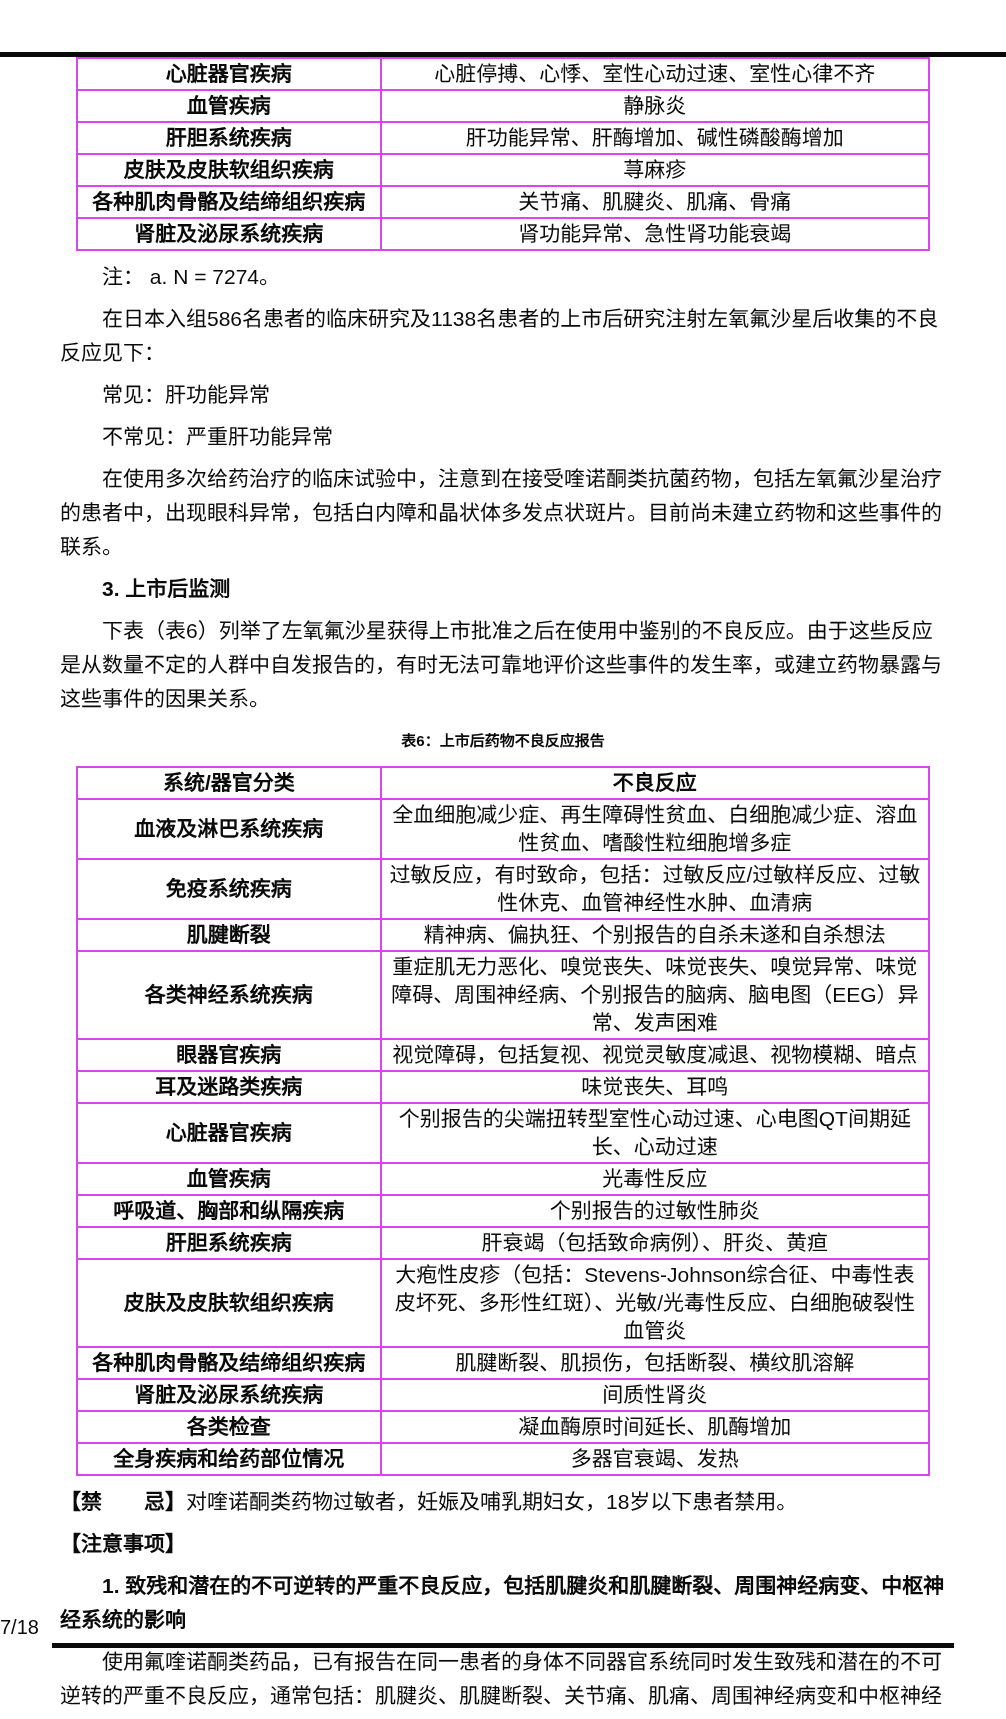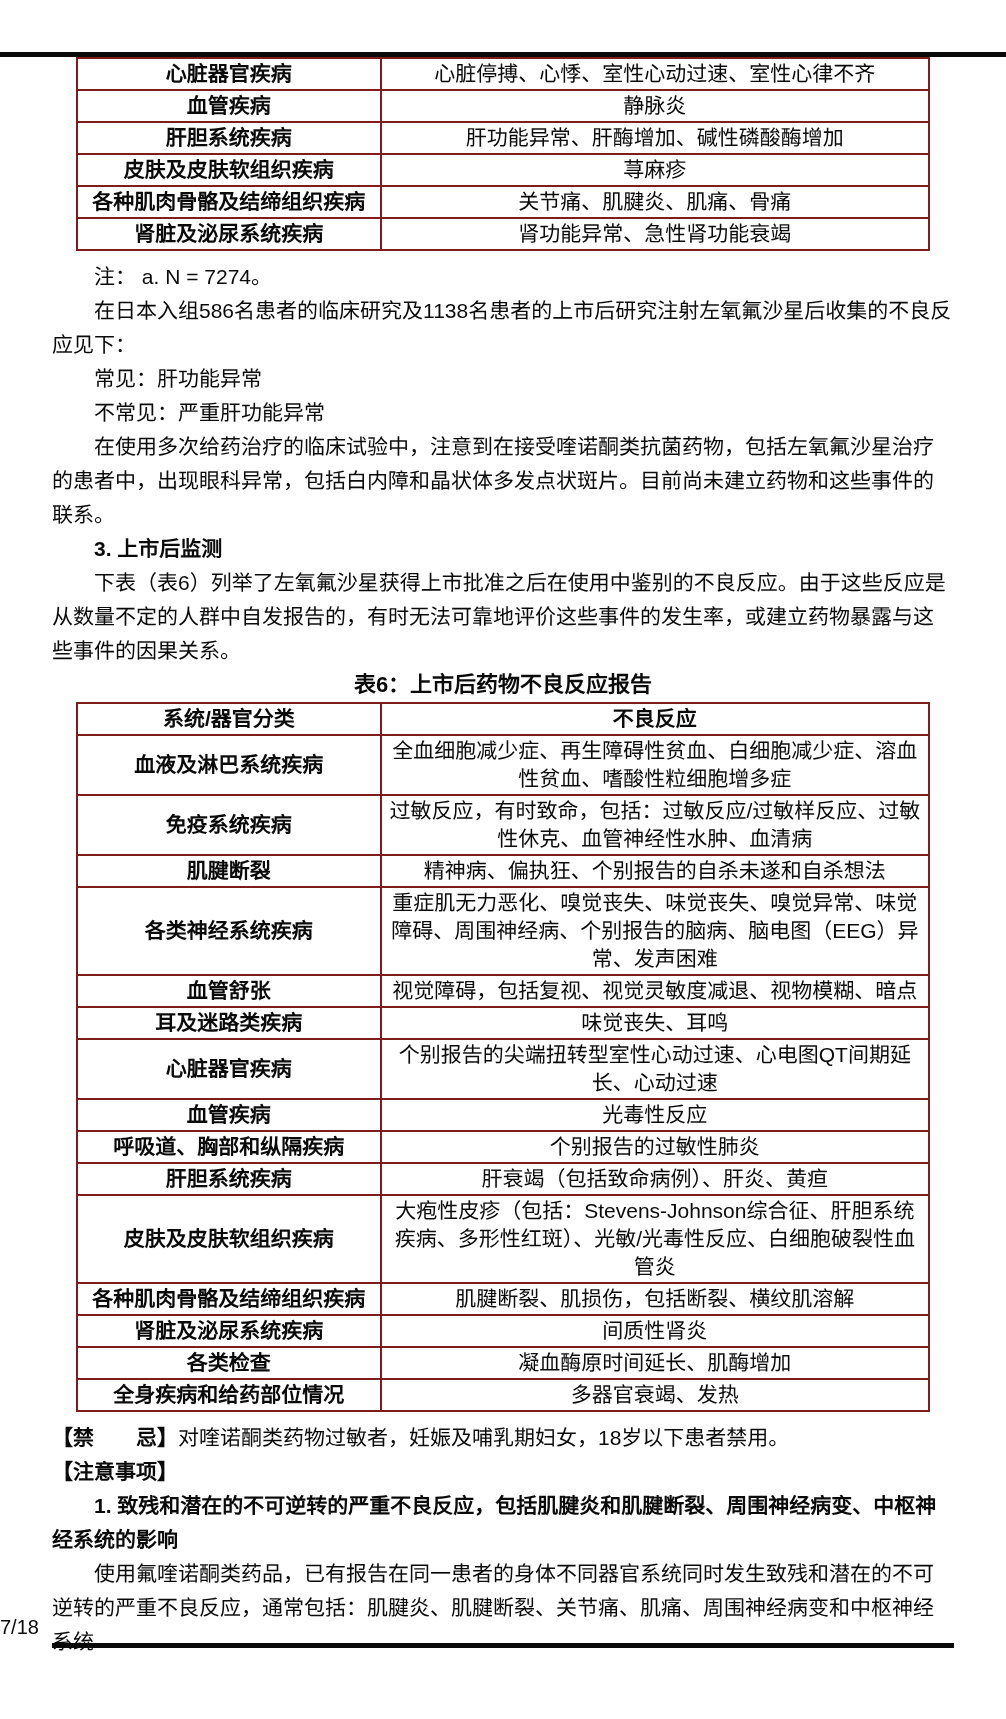--- a/index.html
+++ b/index.html
@@ -28,47 +28,47 @@
     left: 52px;
     right: 52px;
   }
   table.adr {
     border-collapse: collapse;
     width: 854px;
     margin: 0 auto;
     table-layout: fixed;
   }
   table.adr td, table.adr th {
-    border: 2px solid #7f1d1d;
+    border: 2px solid #d946ef;
     font-size: 21px;
     line-height: 28px;
     padding: 1px 6px;
     text-align: center;
     vertical-align: middle;
   }
   table.adr .col-system {
     width: 34%;
     font-weight: 700;
   }
   table.adr th {
     font-weight: 700;
   }
   .tbl1 { margin-top: 31px; }
   p {
-    margin: 0;
+    margin: 8px;
     font-size: 21px;
     line-height: 34px;
   }
   .para-block { margin-top: 9px; }
   .indent { text-indent: 2em; }
   .bold { font-weight: 700; }
   .table-title {
     text-align: center;
     font-weight: 700;
-    font-size: 22px;
+    font-size: 15px;
     line-height: 34px;
   }
   .tbl6 { margin-top: 3px; }
   .bottom-block { margin-top: 9px; }
   .footer {
     position: absolute;
     top: 1615px;
     left: 0;
     right: 0;
     text-align: left;
@@ -142,21 +142,21 @@
       </tr>
       <tr>
         <td class="col-system">肌腱断裂</td>
         <td>精神病、偏执狂、个别报告的自杀未遂和自杀想法</td>
       </tr>
       <tr>
         <td class="col-system">各类神经系统疾病</td>
         <td>重症肌无力恶化、嗅觉丧失、味觉丧失、嗅觉异常、味觉障碍、周围神经病、个别报告的脑病、脑电图（EEG）异常、发声困难</td>
       </tr>
       <tr>
-        <td class="col-system">血管舒张</td>
+        <td class="col-system">眼器官疾病</td>
         <td>视觉障碍，包括复视、视觉灵敏度减退、视物模糊、暗点</td>
       </tr>
       <tr>
         <td class="col-system">耳及迷路类疾病</td>
         <td>味觉丧失、耳鸣</td>
       </tr>
       <tr>
         <td class="col-system">心脏器官疾病</td>
         <td>个别报告的尖端扭转型室性心动过速、心电图QT间期延长、心动过速</td>
       </tr>
@@ -167,21 +167,21 @@
       <tr>
         <td class="col-system">呼吸道、胸部和纵隔疾病</td>
         <td>个别报告的过敏性肺炎</td>
       </tr>
       <tr>
         <td class="col-system">肝胆系统疾病</td>
         <td>肝衰竭（包括致命病例）、肝炎、黄疸</td>
       </tr>
       <tr>
         <td class="col-system">皮肤及皮肤软组织疾病</td>
-        <td>大疱性皮疹（包括：Stevens-Johnson综合征、肝胆系统疾病、多形性红斑）、光敏/光毒性反应、白细胞破裂性血管炎</td>
+        <td>大疱性皮疹（包括：Stevens-Johnson综合征、中毒性表皮坏死、多形性红斑）、光敏/光毒性反应、白细胞破裂性血管炎</td>
       </tr>
       <tr>
         <td class="col-system">各种肌肉骨骼及结缔组织疾病</td>
         <td>肌腱断裂、肌损伤，包括断裂、横纹肌溶解</td>
       </tr>
       <tr>
         <td class="col-system">肾脏及泌尿系统疾病</td>
         <td>间质性肾炎</td>
       </tr>
       <tr>

